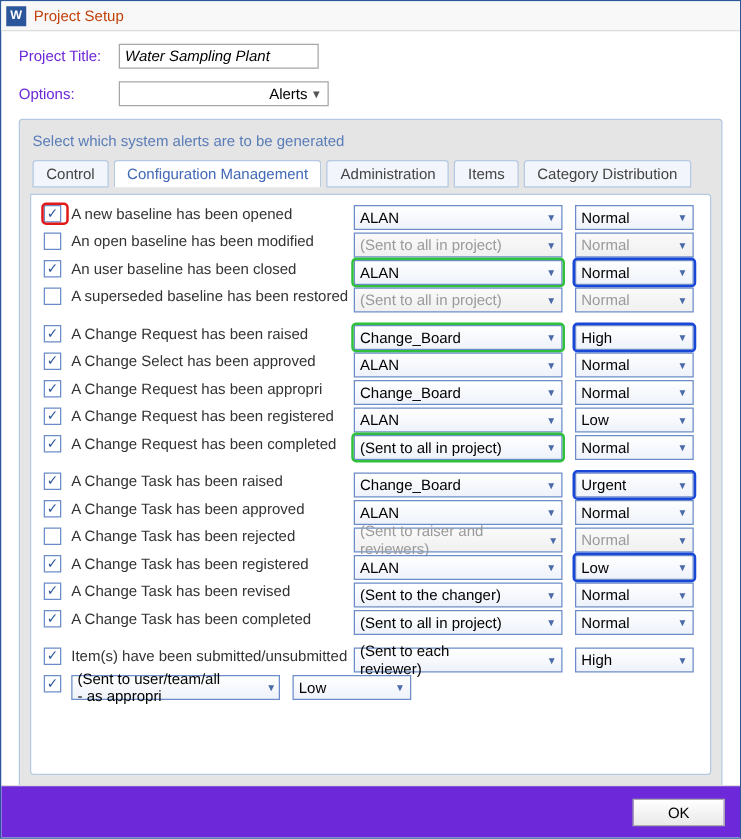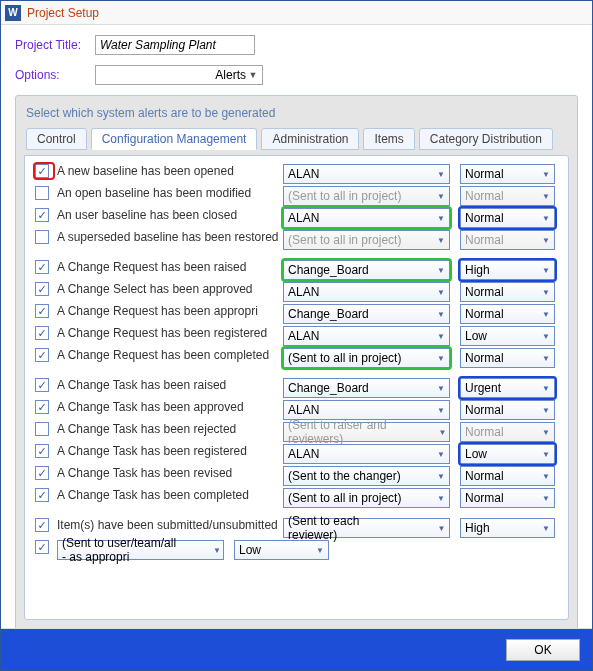--- a/index.html
+++ b/index.html
@@ -27,21 +27,21 @@
   .chk.checked::after { content: "✓"; font-size: 11px; color: #2b579a; line-height: 1; }
   .alert-label { width: 222px; color: #333; }
   .sel { height: 20px; border: 1px solid #6b8cc8; background: linear-gradient(#fff, #eef2fa); display: flex; align-items: center; justify-content: space-between; padding: 0 2px 0 4px; flex-shrink: 0; }
   .sel.recip { width: 167px; gap: 32px; }
   .sel.prio { width: 95px; margin-left: 6px; }
   .sel .arrow { font-size: 8px; color: #4a6aa8; width: 12px; text-align: center; }
   .sel.disabled { color: #9a9a9a; background: linear-gradient(#fafafa,#f0f0f0); }
   .hl-red { outline: 2px solid #e11919; outline-offset: 0; border-radius: 2px; }
   .hl-green { outline: 2px solid #2fc13c; outline-offset: 0; border-radius: 2px; }
   .hl-blue { outline: 2px solid #1948d8; outline-offset: 0; border-radius: 2px; }
-  .footer { position: absolute; bottom: 0; left: 0; right: 0; height: 42px; border-top: 1px solid #ddd; display: flex; align-items: center; justify-content: flex-end; padding: 0 12px; background: #1d4ed8; }
+  .footer { position: absolute; bottom: 0; left: 0; right: 0; height: 42px; border-top: 1px solid #ddd; display: flex; align-items: center; justify-content: flex-end; padding: 0 12px; background: #6d28d9; }
   .ok-btn { width: 74px; height: 22px; border: 1px solid #aaa; background: linear-gradient(#fff,#e9e9e9); text-align: center; line-height: 20px; }
   .hl-wrap { display: inline-flex; }
 </style>
 </head>
 <body>
 
 <div class="titlebar">
   <div class="app-icon">W</div>
   <div class="titlebar-text">Project Setup</div>
 </div>

